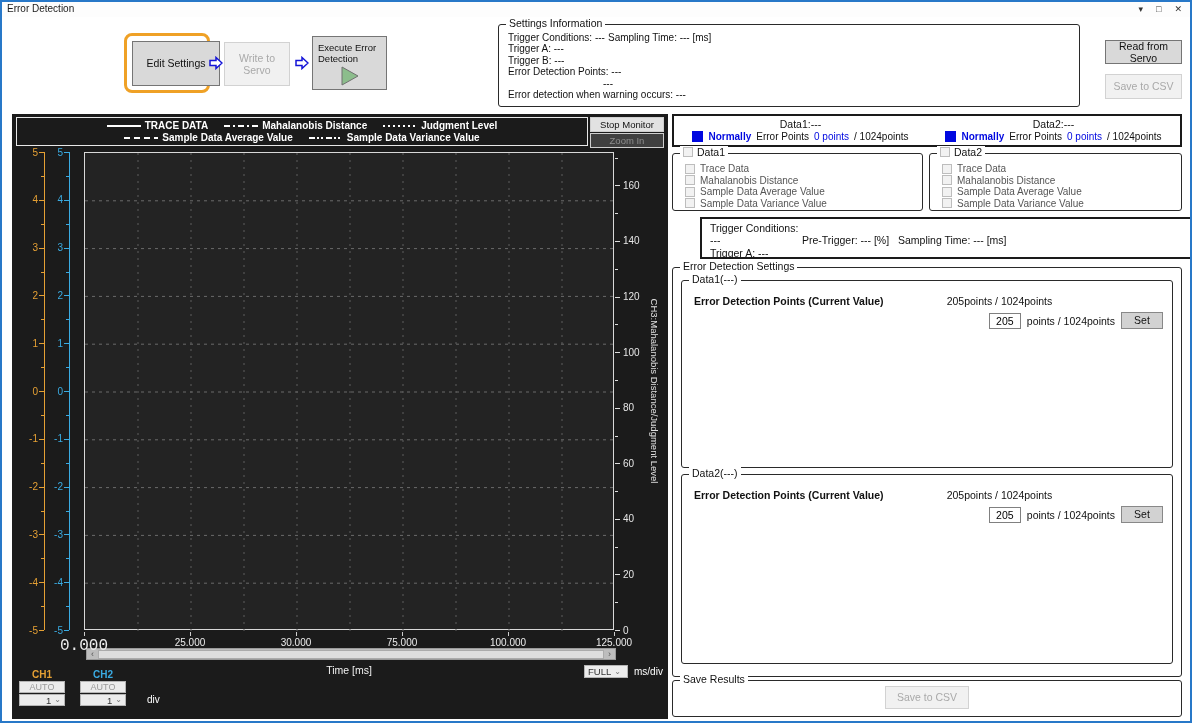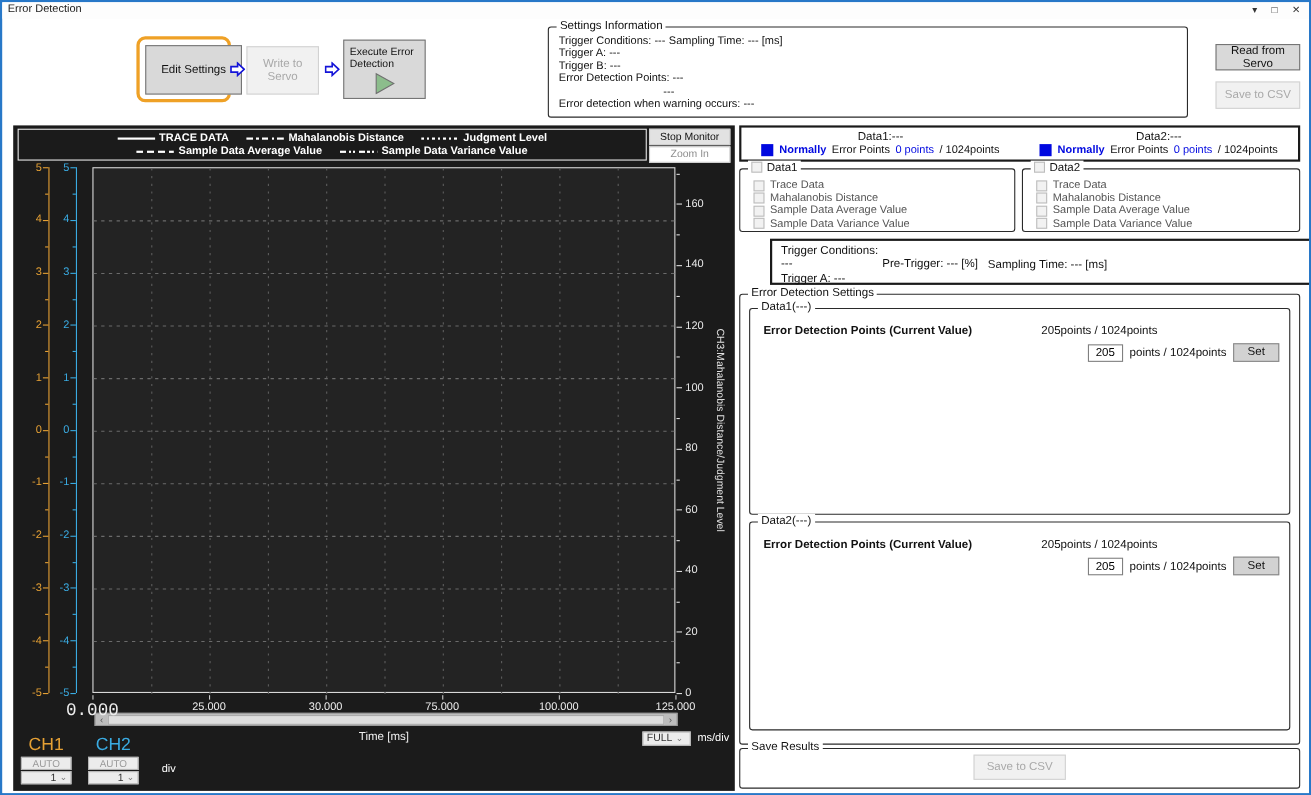--- a/index.html
+++ b/index.html
@@ -48,32 +48,32 @@
   .legend-item { display:flex; align-items:center; gap:4px; color:#fff; font-size:10px; font-weight:bold; }
   .lsample { width:34px; height:2px; }
   .ls-solid { background:#fff; }
   .ls-dashdot { background:repeating-linear-gradient(90deg,#fff 0 6px,transparent 6px 9px,#fff 9px 11px,transparent 11px 14px); }
   .ls-dotted { background:repeating-linear-gradient(90deg,#fff 0 2px,transparent 2px 5px); }
   .ls-dashed { background:repeating-linear-gradient(90deg,#fff 0 6px,transparent 6px 10px); }
   .ls-dashdotdot { background:repeating-linear-gradient(90deg,#fff 0 6px,transparent 6px 8px,#fff 8px 10px,transparent 10px 12px,#fff 12px 14px,transparent 14px 17px); }
   .mbtn { position:absolute; left:578px; width:74px; height:15px; font-size:9.5px;
           background:#e2e2e2; border:1px solid #cfcfcf; color:#111;
           display:flex; align-items:center; justify-content:center; }
-  .mbtn.disabled { color:#8e8e8e; background:#ffffff; }
+  .mbtn.disabled { color:#8e8e8e; background:#404040; }
   .plot-area { position:absolute; left:72px; top:38px; width:530px; height:478px;
                background:#232323; border:1px solid #d8d8d8; }
   .plot-area svg { display:block; }
   .hscroll { position:absolute; left:74px; top:534px; width:530px; height:12px;
              background:#bdbdbd; border:1px solid #9a9a9a; display:flex; align-items:center; }
   .sarr { width:11px; text-align:center; font-size:9px; color:#555; line-height:10px; flex:none; }
   .sthumb { flex:1; height:9px; background:#dedede; border:1px solid #ababab; }
   .time-label { position:absolute; left:72px; top:550px; width:530px; text-align:center;
                 color:#f0f0f0; font-size:10.5px; }
   .ch-group { position:absolute; top:555px; width:46px; display:flex; flex-direction:column; gap:1px; }
-  .ch-name { text-align:center; font-size:16px; font-weight:normal; }
+  .ch-name { text-align:center; font-size:10px; font-weight:bold; }
   .auto-btn { width:46px; height:12px; background:#ececec; border:1px solid #b5b5b5;
               color:#9a9a9a; font-size:9px; display:flex; align-items:center; justify-content:center; }
   .ch-select, .range-select { background:#ececec; border:1px solid #b5b5b5; font-size:9.5px;
               color:#333; display:flex; justify-content:flex-end; align-items:center;
               gap:3px; padding-right:3px; }
   .ch-select { width:46px; height:12px; }
   .chev { font-size:8px; color:#777; line-height:6px; }
   .div-label { position:absolute; left:135px; top:580px; color:#fff; font-size:10px; }
   .range-select { position:absolute; left:572px; top:551px; width:44px; height:13px; justify-content:center; }
   .range-unit { position:absolute; left:622px; top:552px; color:#fff; font-size:10px; }

